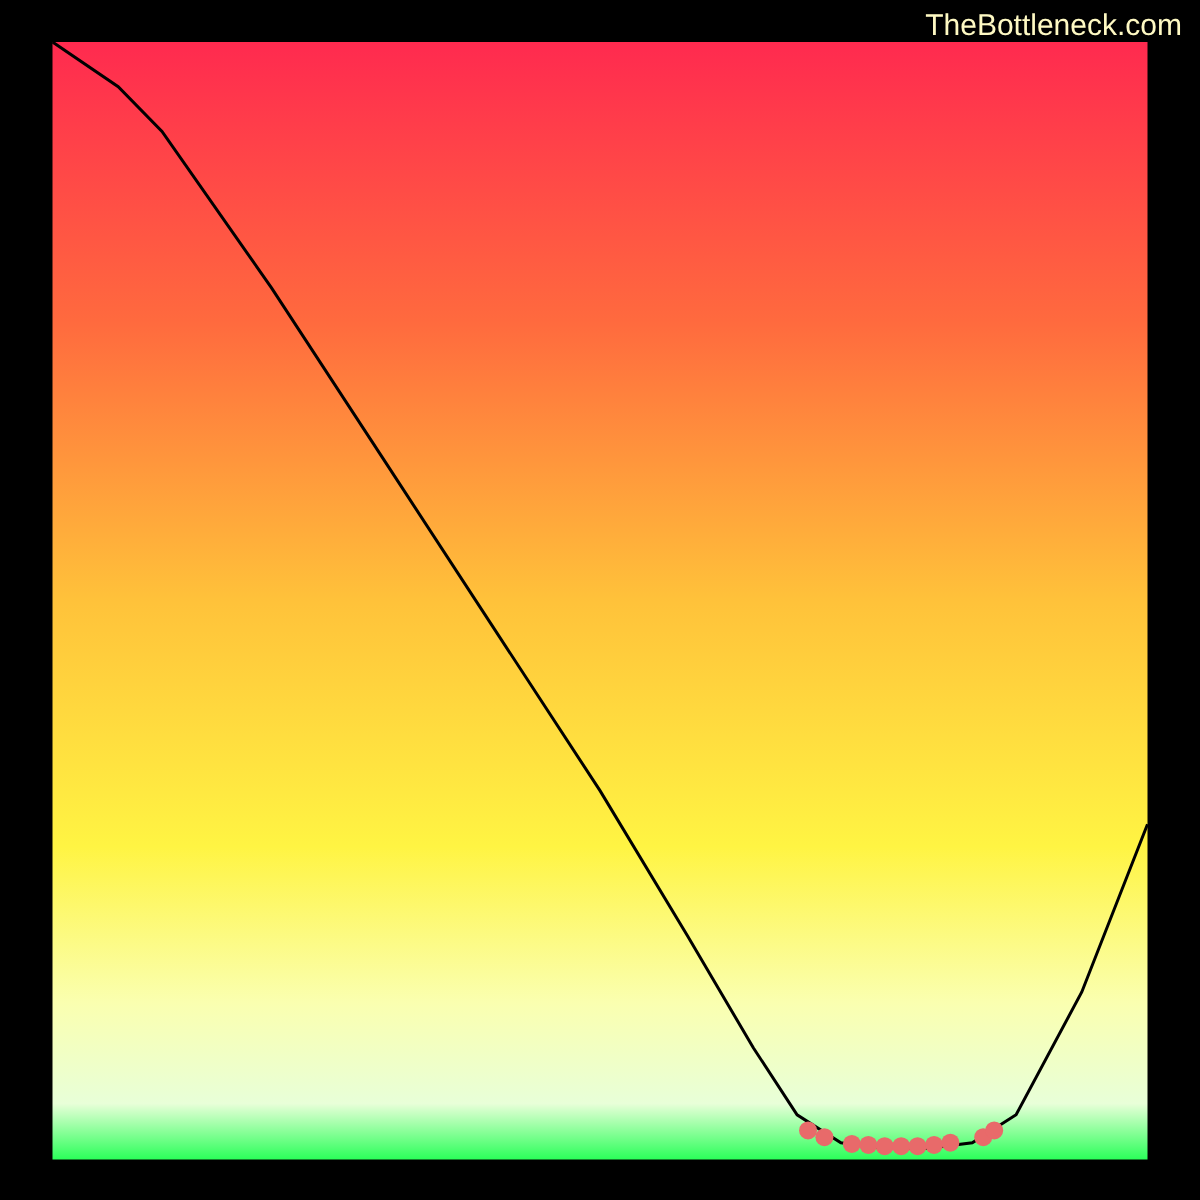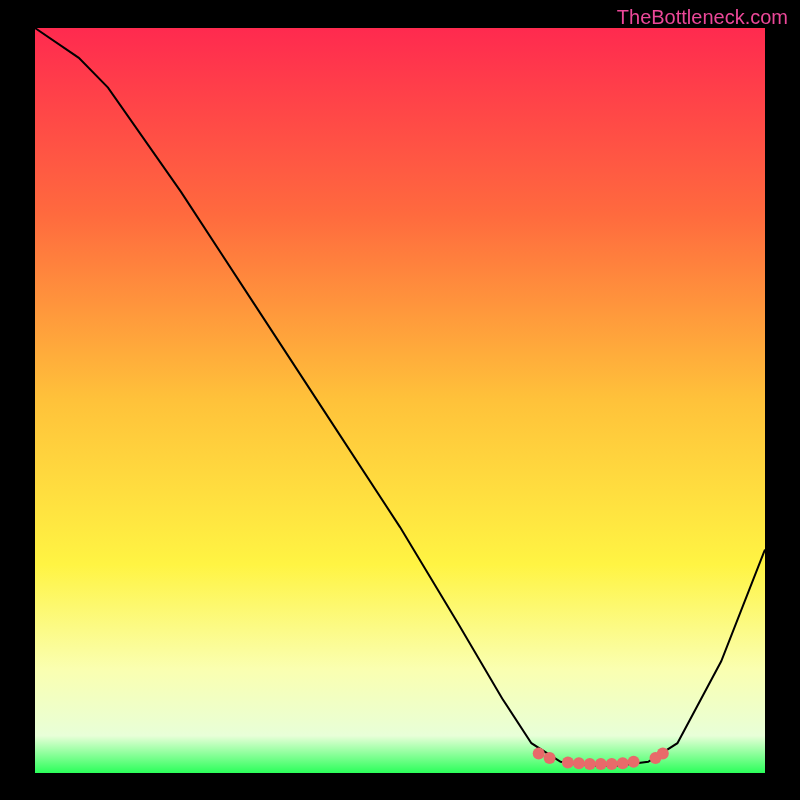--- a/index.html
+++ b/index.html
@@ -15,21 +15,21 @@
     position: absolute;
     top: 0;
     left: 0;
     width: 800px;
     height: 800px;
   }
   .watermark {
     position: absolute;
     top: 6px;
     right: 12px;
-    color: #ec4899;
+    color: #fef9c3;
     font-size: 20px;
     font-weight: 500;
     z-index: 10;
   }
   svg { display: block; }
 </style>
 </head>
 <body>
 
 <div class="chart-container">

